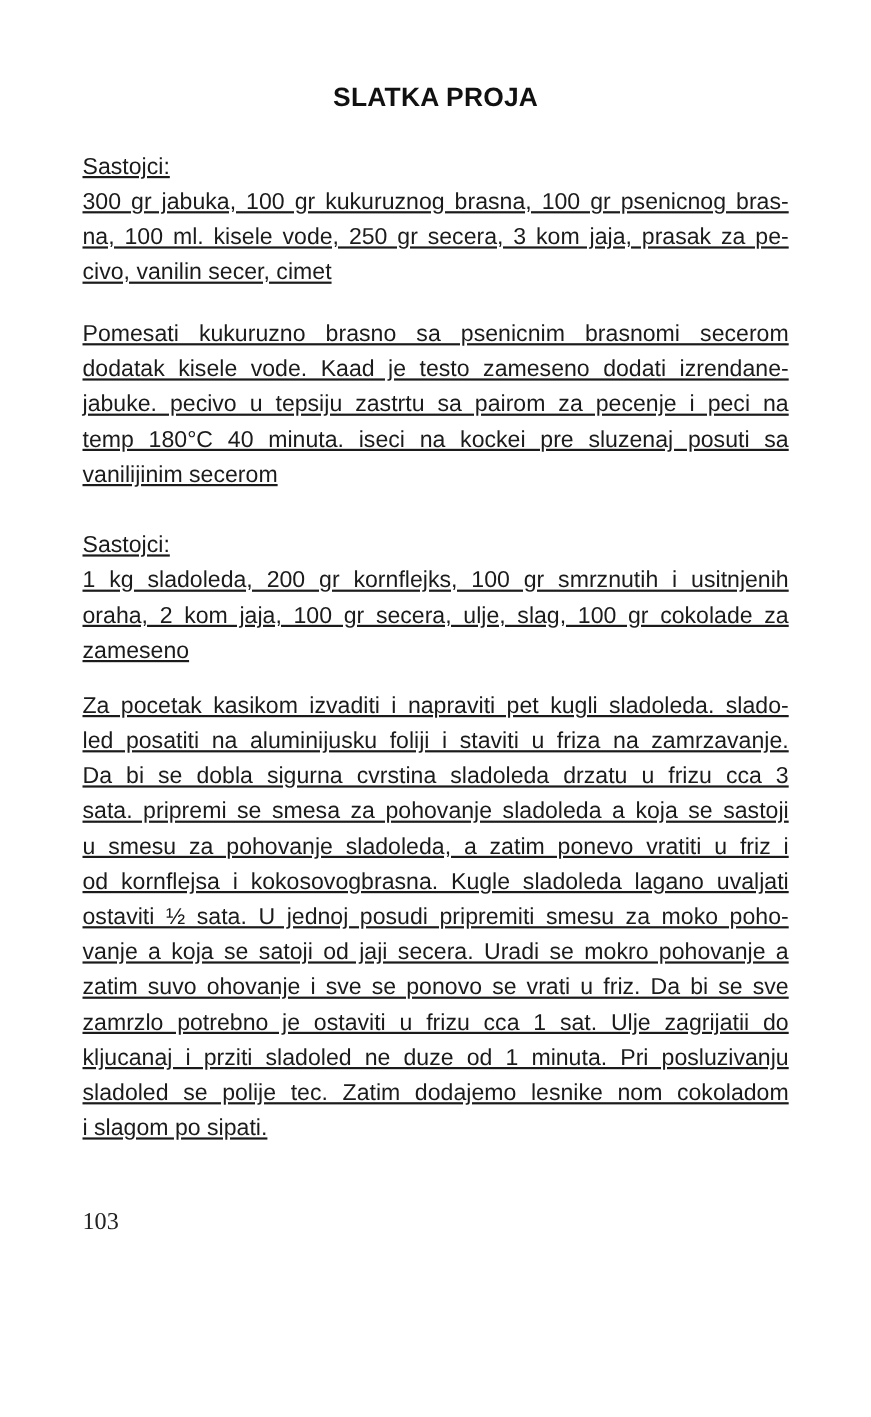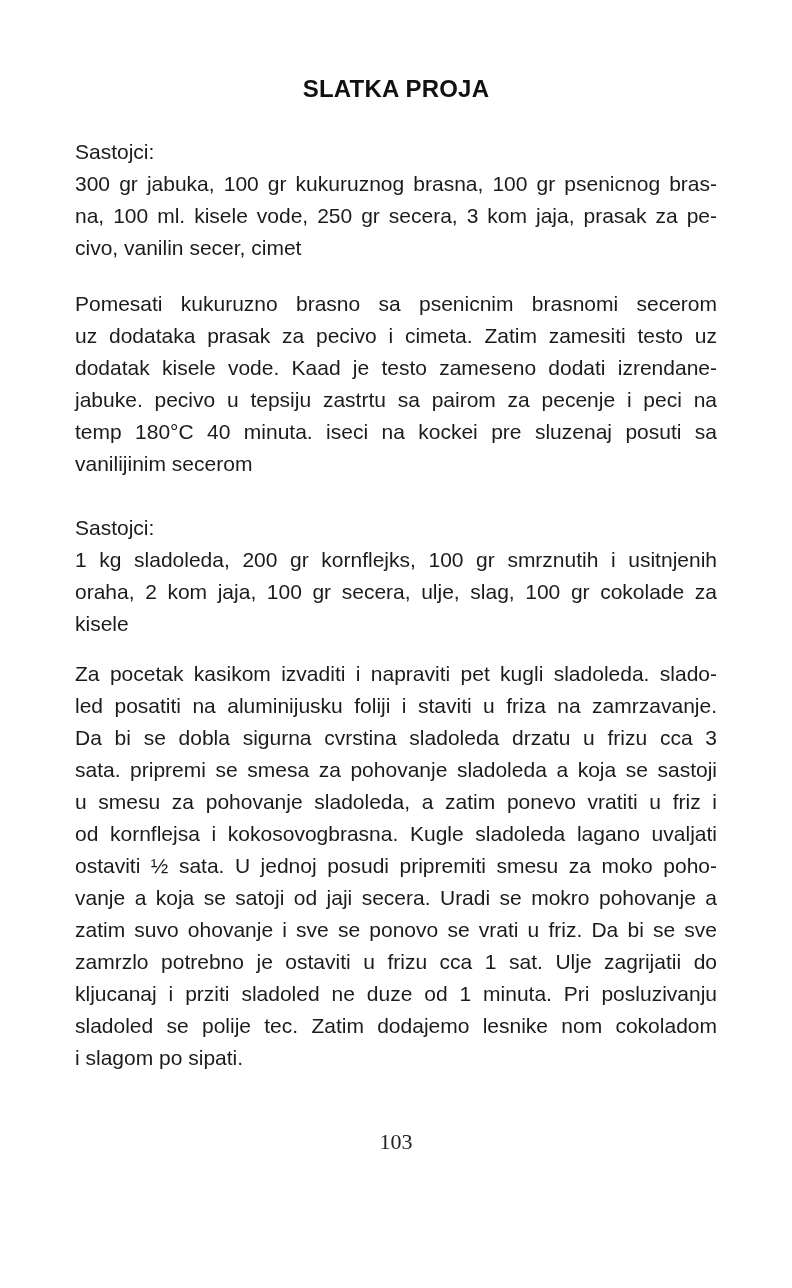--- a/index.html
+++ b/index.html
@@ -32,66 +32,65 @@
   .para { margin: 0; }
   #p-ing1  { margin-top: 31px; }
   #p-body1 { margin-top: 24px; }
   #p-ing2  { margin-top: 32px; }
   #p-body2 { margin-top: 18px; }
   .line {
     font-size: 21px;
     line-height: 32px;
     height: 32px;
     white-space: nowrap;
+    text-decoration: underline;
   }
   
   .jl {
     white-space: normal;
     text-align: justify;
     text-align-last: justify;
     word-spacing: 0.5px;
   }
   .pagenum {
     margin-top: 52px;
     font-family: "Liberation Serif", serif;
     font-size: 22px;
     line-height: 32px;
     color: #222222;
-    text-align: center;
   }
 </style>
 </head>
 <body>
 
 <main class="page">
 
   <h1 class="title" id="title1">SLATKA PROJA</h1>
 
   <section class="para" id="p-ing1">
     <div class="line">Sastojci:</div>
     <div class="line jl">300 gr jabuka, 100 gr kukuruznog brasna, 100 gr psenicnog bras-</div>
     <div class="line jl">na, 100 ml. kisele vode, 250 gr secera, 3 kom jaja, prasak za pe-</div>
     <div class="line">civo, vanilin secer, cimet</div>
   </section>
 
   <section class="para" id="p-body1">
     <div class="line jl">Pomesati kukuruzno brasno sa psenicnim brasnomi secerom</div>
-    <div class="line jl">uz dodataka prasak za pecivo i cimeta. Zatim zamesiti testo uz</div>
     <div class="line jl">dodatak kisele vode. Kaad je testo zameseno dodati izrendane-</div>
     <div class="line jl">jabuke. pecivo u tepsiju zastrtu sa pairom za pecenje i peci na</div>
     <div class="line jl">temp 180°C 40 minuta. iseci na kockei pre sluzenaj posuti sa</div>
     <div class="line">vanilijinim secerom</div>
   </section>
 
 
   <section class="para" id="p-ing2">
     <div class="line">Sastojci:</div>
     <div class="line jl">1 kg sladoleda, 200 gr kornflejks, 100 gr smrznutih i usitnjenih</div>
     <div class="line jl">oraha, 2 kom jaja, 100 gr secera, ulje, slag, 100 gr cokolade za</div>
-    <div class="line">kisele</div>
+    <div class="line">zameseno</div>
   </section>
 
   <section class="para" id="p-body2">
     <div class="line jl">Za pocetak kasikom izvaditi i napraviti pet kugli sladoleda. slado-</div>
     <div class="line jl">led posatiti na aluminijusku foliji i staviti u friza na zamrzavanje.</div>
     <div class="line jl">Da bi se dobla sigurna cvrstina sladoleda drzatu u frizu cca 3</div>
     <div class="line jl">sata. pripremi se smesa za pohovanje sladoleda a koja se sastoji</div>
     <div class="line jl">u smesu za pohovanje sladoleda, a zatim ponevo vratiti u friz i</div>
     <div class="line jl">od kornflejsa i kokosovogbrasna. Kugle sladoleda lagano uvaljati</div>
     <div class="line jl">ostaviti ½ sata. U jednoj posudi pripremiti smesu za moko poho-</div>

